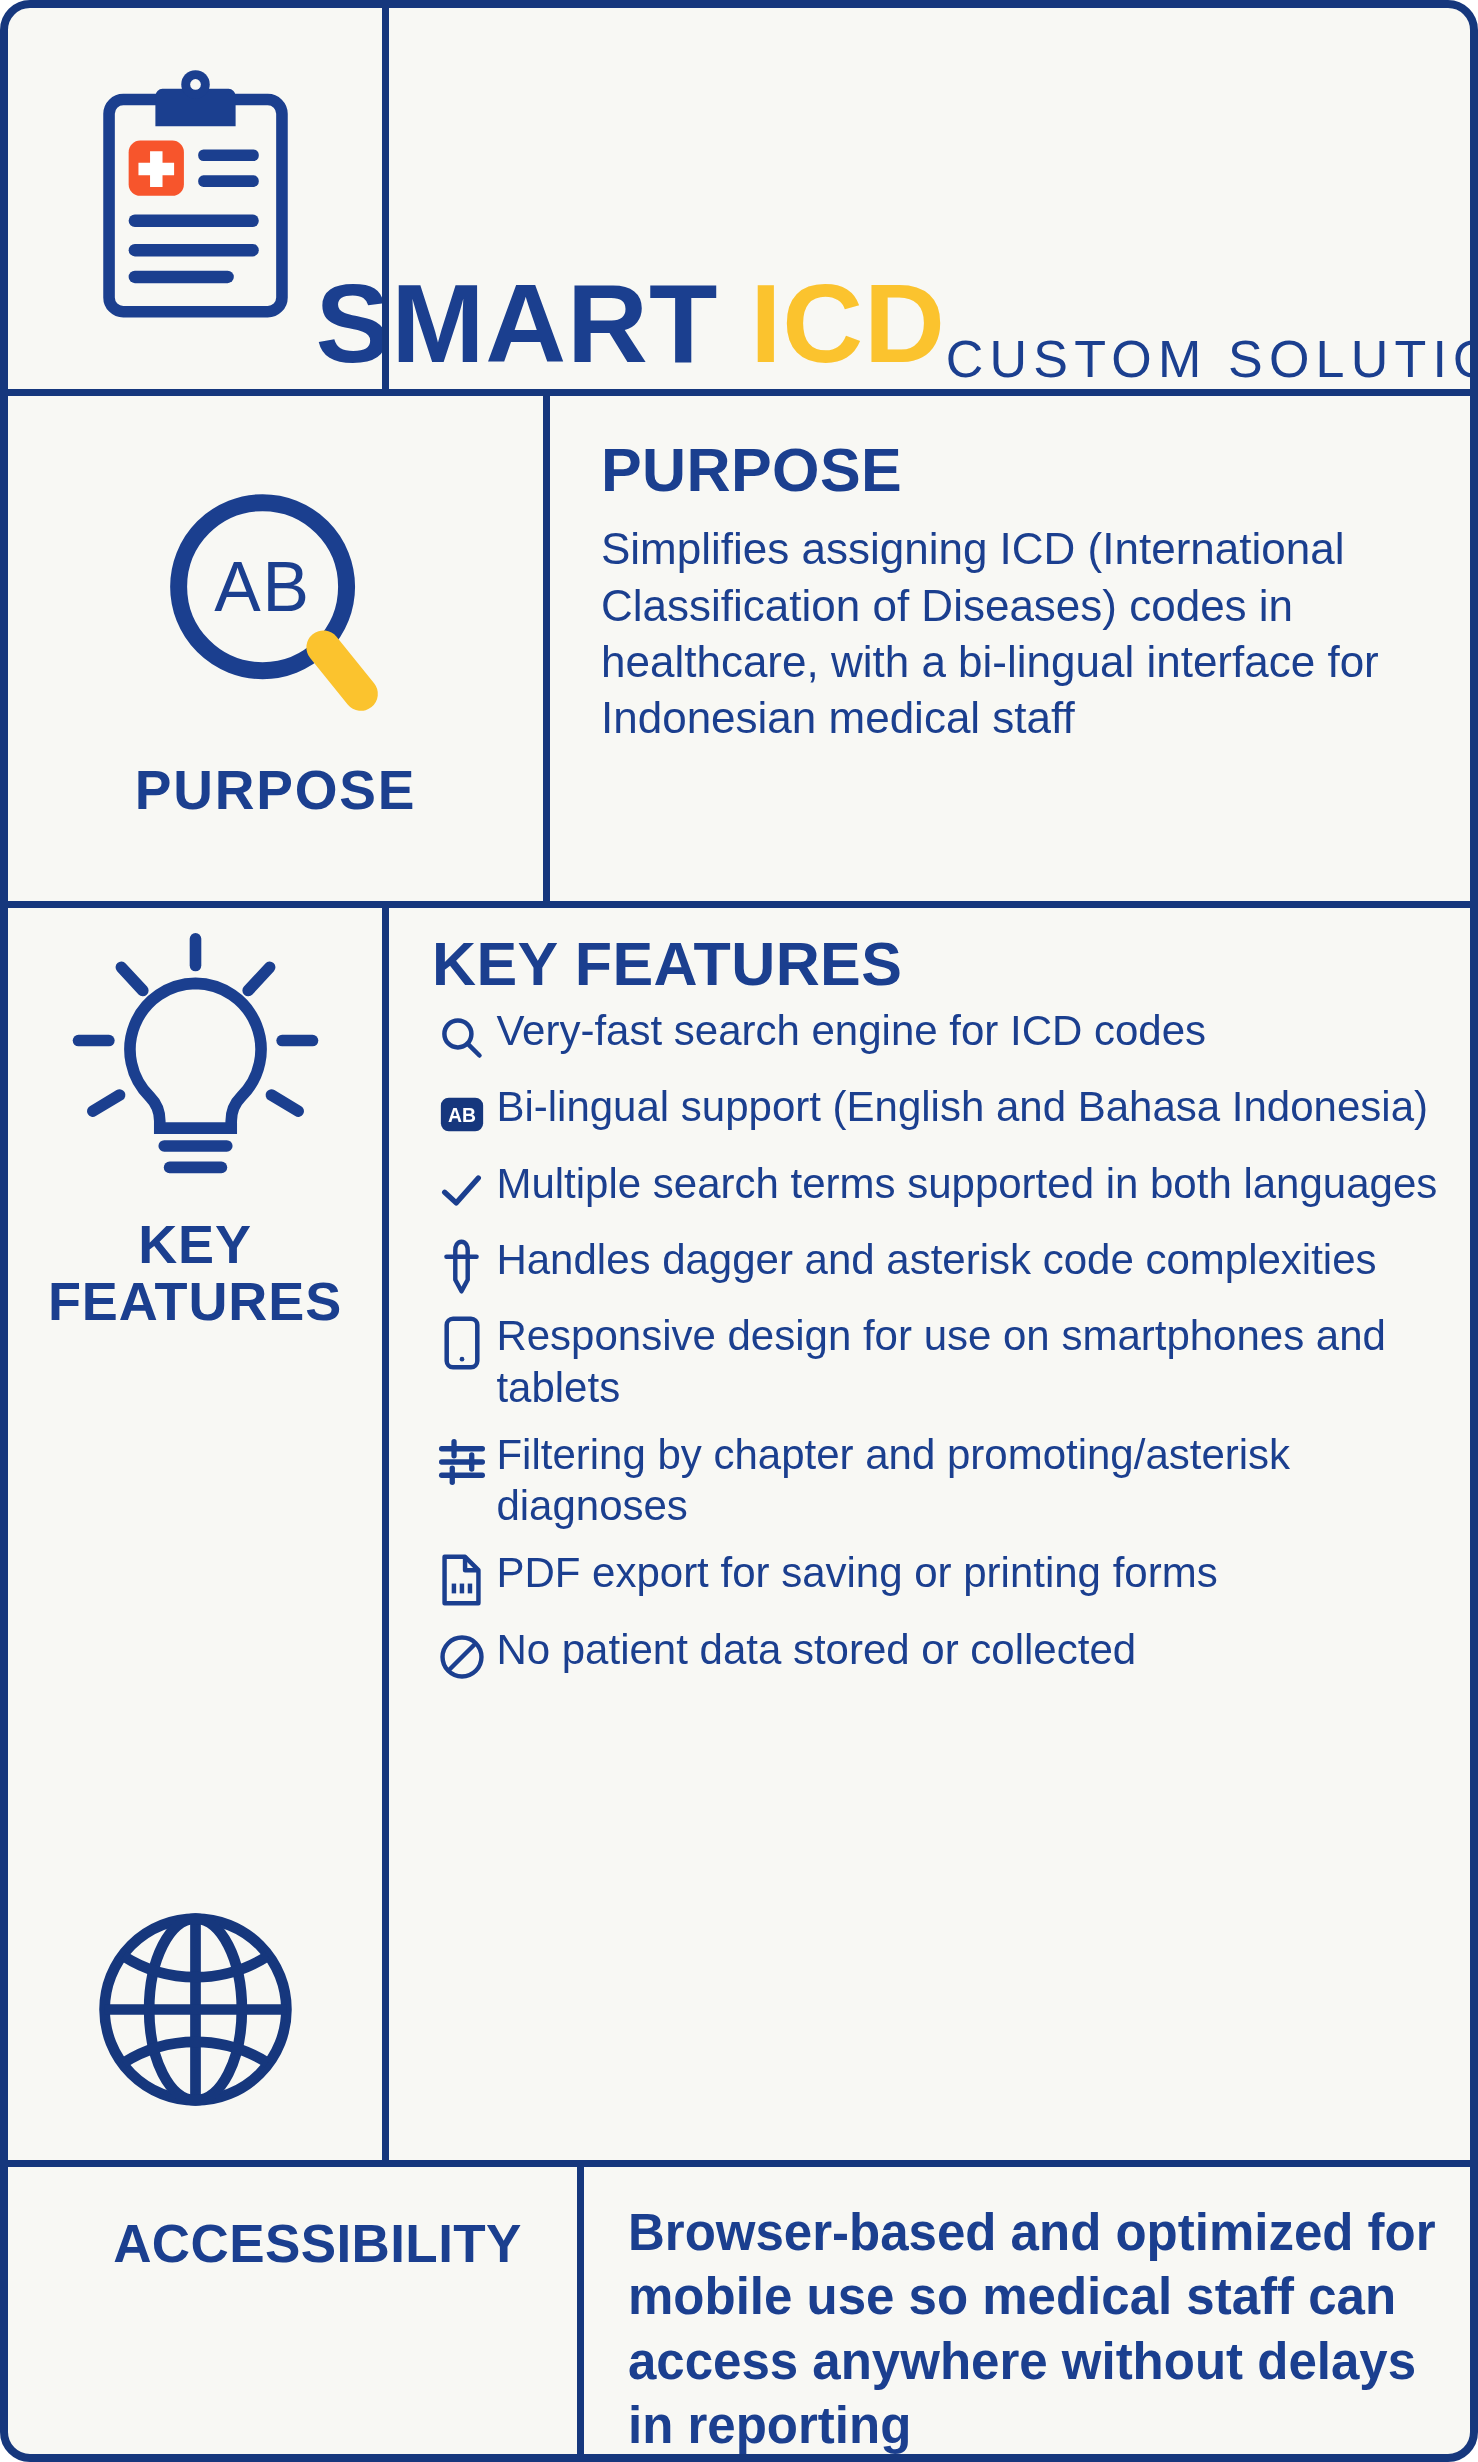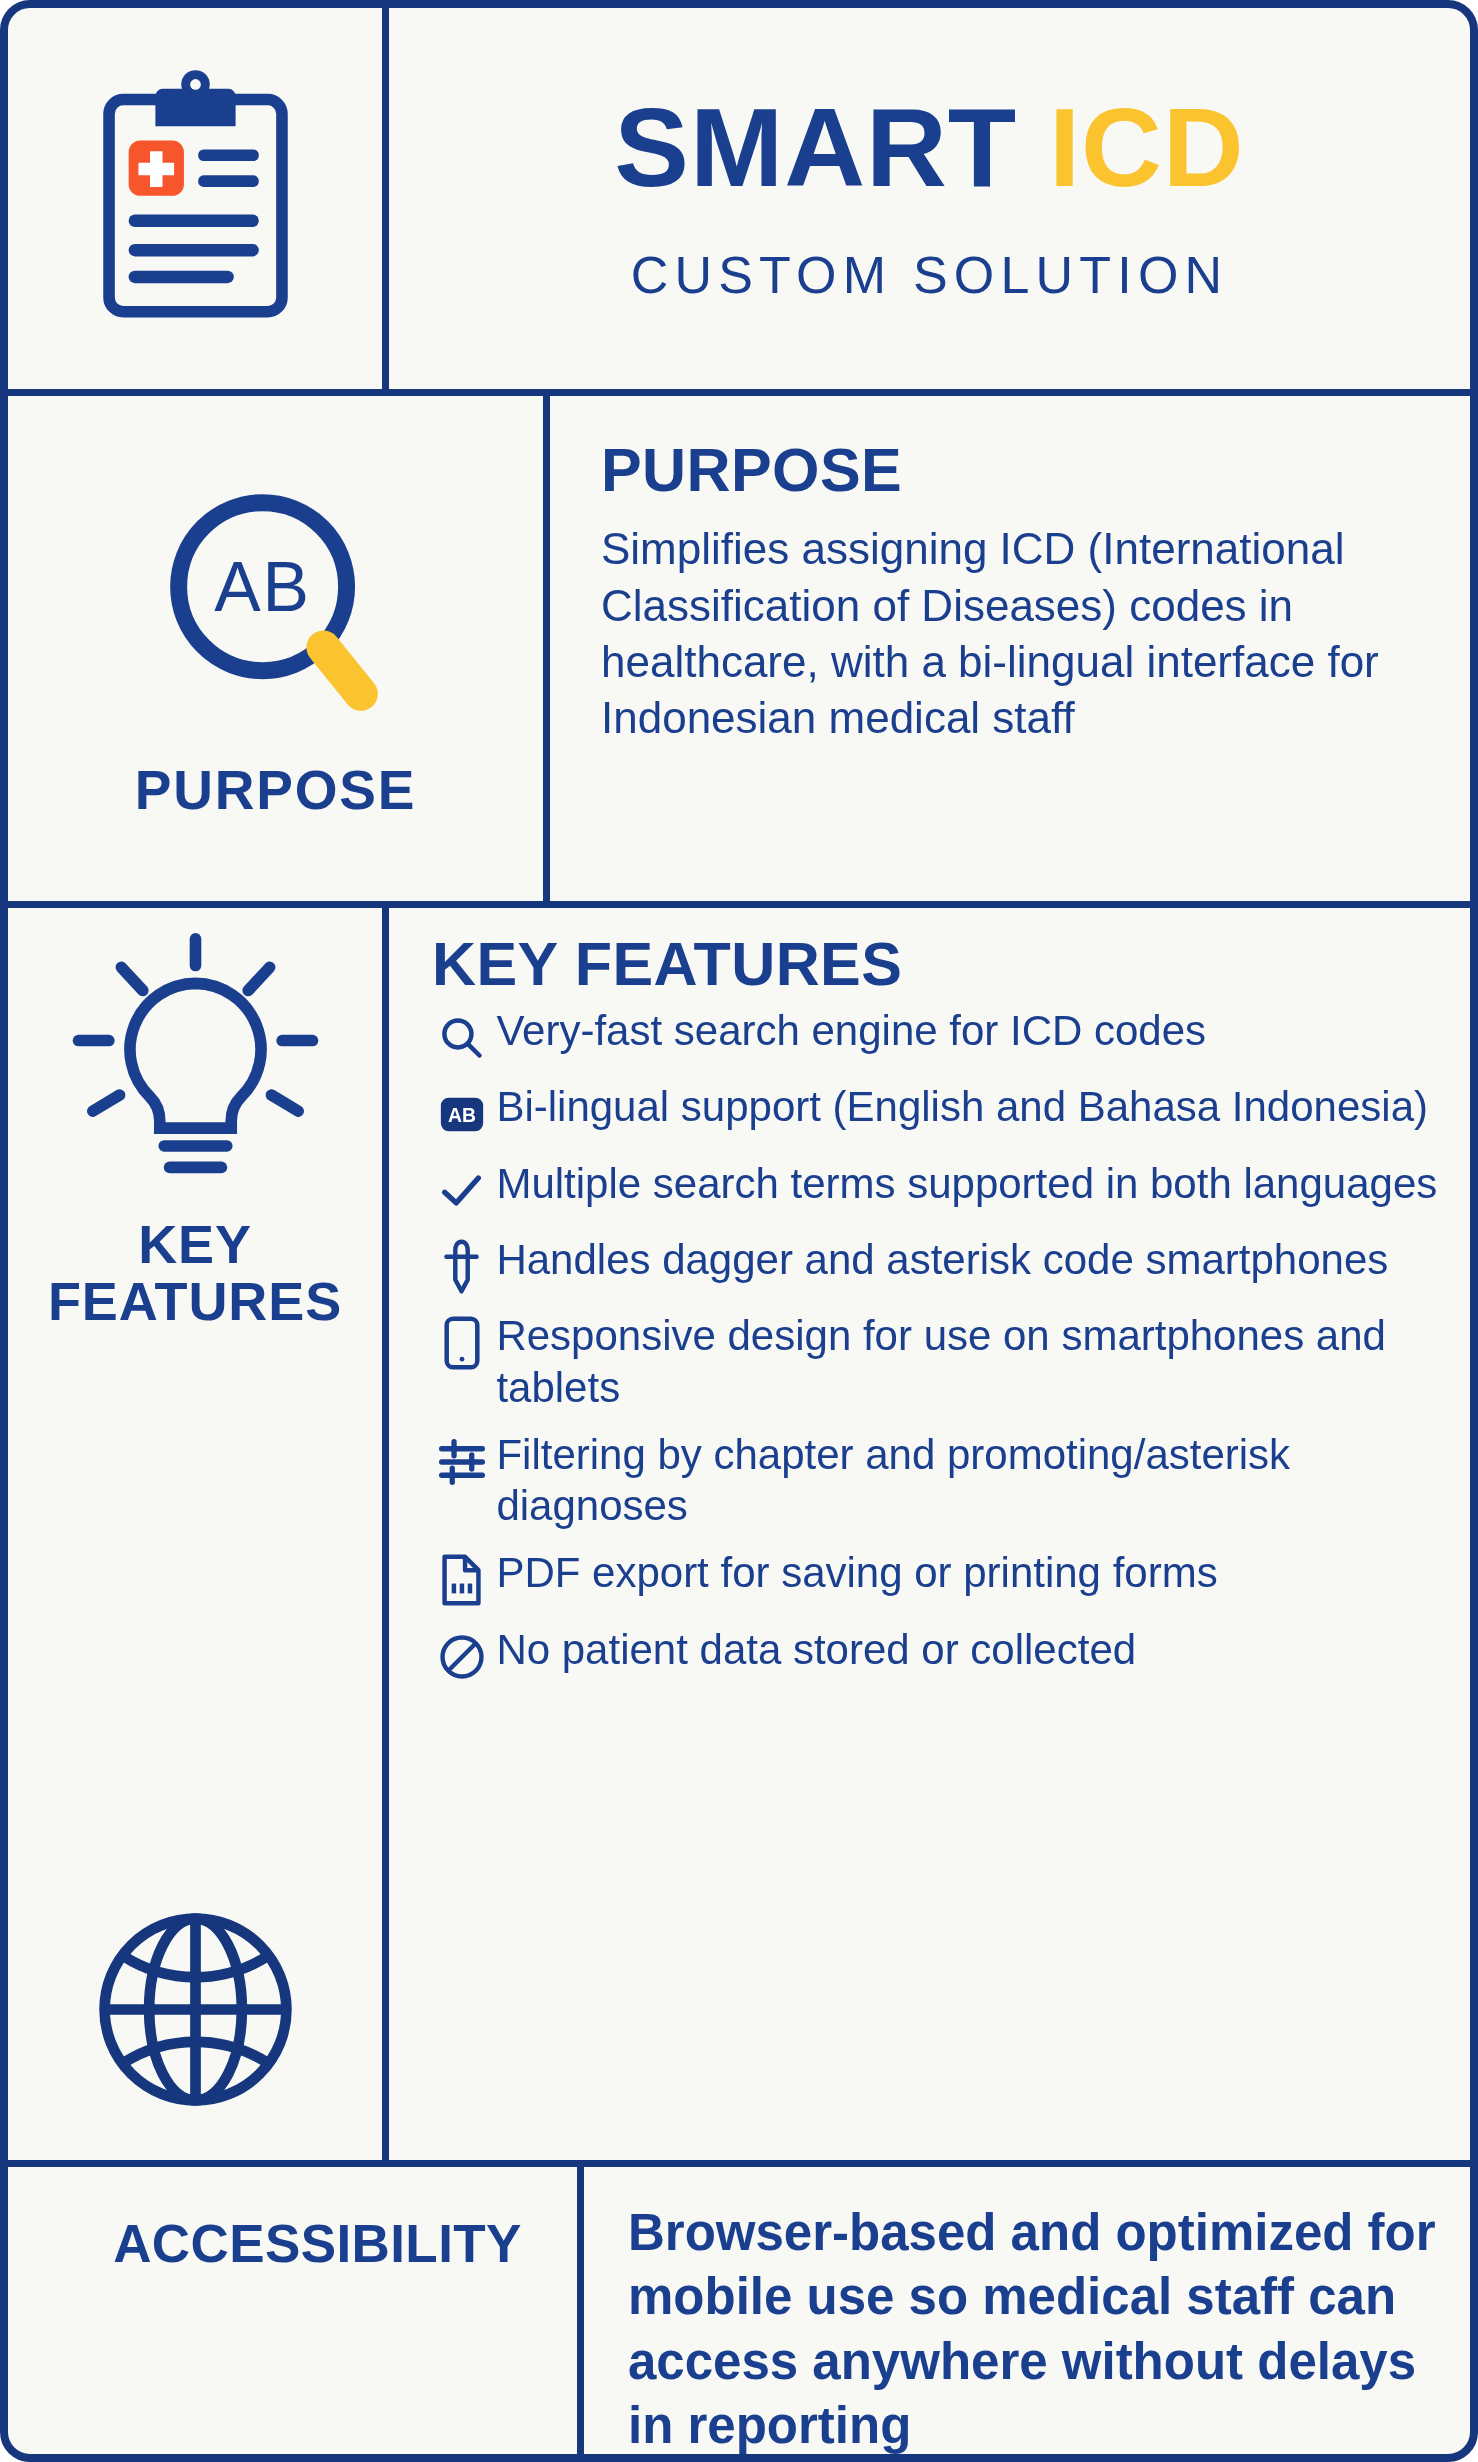--- a/index.html
+++ b/index.html
@@ -36,21 +36,21 @@
   }
 
   
   #header-row { top: 0; height: 381px; }
   #header-logo-cell {
     position: absolute; left: 0; top: 0; width: 374px; height: 381px;
     display: flex; align-items: center; justify-content: center;
   }
   #header-title-cell {
     position: absolute; left: 381px; top: 0; right: 0; height: 381px;
-    display: flex; flex-direction: column; align-items: center; justify-content: center;
+    display: flex; flex-direction: row; align-items: flex-end; justify-content: center;
   }
   .brand {
     font-size: 112px;
     font-weight: 700;
     letter-spacing: 0.9px;
     line-height: 1.0;
     white-space: nowrap;
     margin: 0 0 9px 0;
   }
   .brand .smart { color: #1b3f8f; }
@@ -281,21 +281,21 @@
         <span class="feature-txt">Multiple search terms supported in both languages</span>
       </div>
 
       <div class="feature-item">
         <span class="feature-ico">
           <svg width="39" height="55" viewBox="0 0 44 62" fill="none" stroke="#1b3f8f" stroke-width="5" stroke-linejoin="round">
             <path d="M22 3 c5 0 7 5 7 10 v33 l-7 13 l-7 -13 v-33 c0 -5 2 -10 7 -10 z"></path>
             <path d="M5 20 h34" stroke-linecap="round"></path>
           </svg>
         </span>
-        <span class="feature-txt">Handles dagger and asterisk code smartphones</span>
+        <span class="feature-txt">Handles dagger and asterisk code complexities</span>
       </div>
 
       <div class="feature-item">
         <span class="feature-ico">
           <svg width="36" height="54" viewBox="0 0 40 60" fill="none" stroke="#1b3f8f" stroke-width="5">
             <rect x="3" y="3" width="34" height="54" rx="7"></rect>
             <circle cx="20" cy="48" r="2.6" fill="#1b3f8f" stroke="none"></circle>
           </svg>
         </span>
         <span class="feature-txt">Responsive design for use on smartphones and tablets</span>

